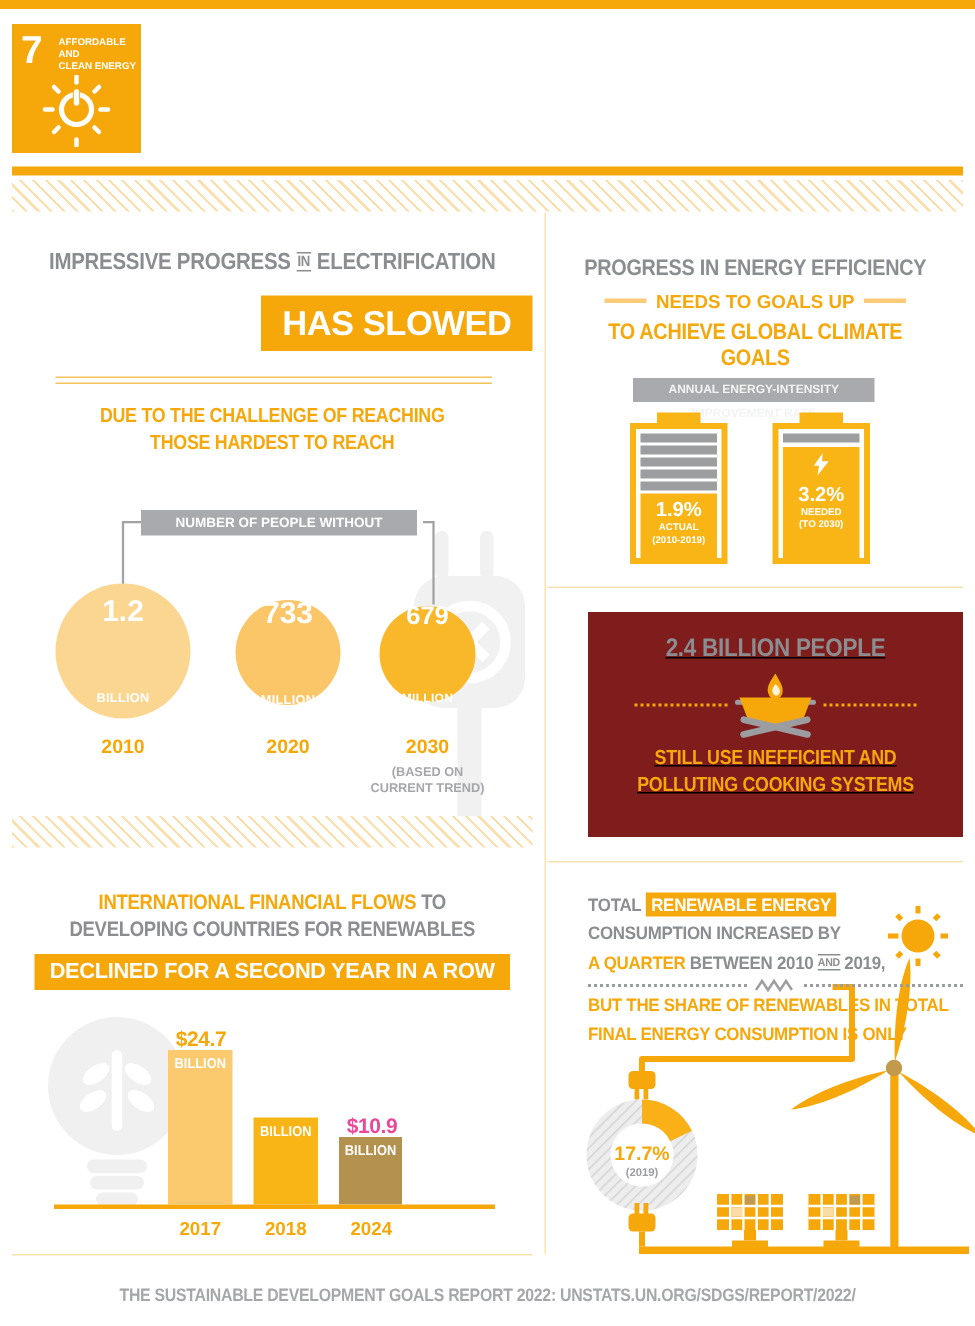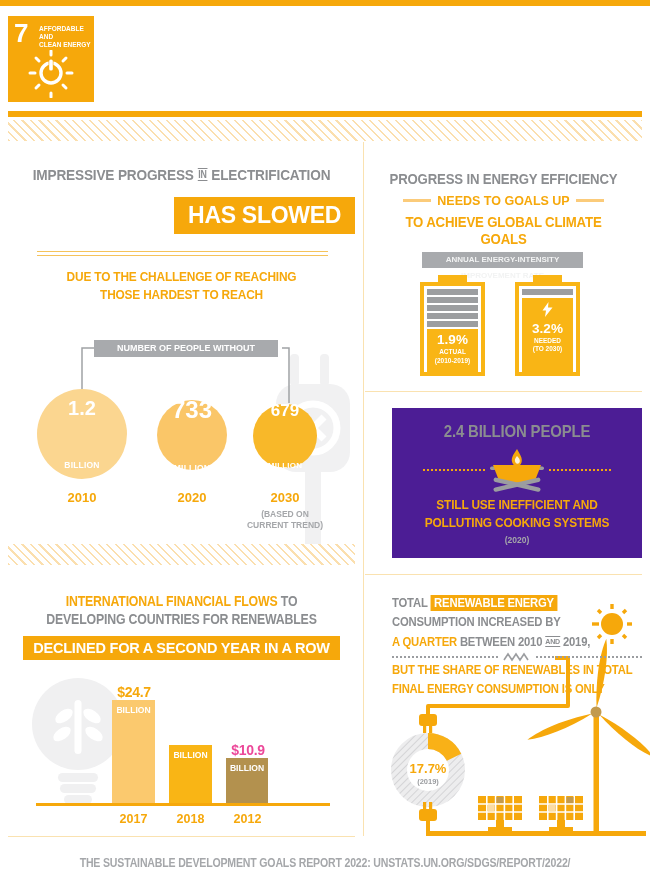--- a/index.html
+++ b/index.html
@@ -85,21 +85,21 @@
   .bat-val { background:#F9B515; color:#fff; text-align:center; font-weight:bold; }
   .bat-val .v { font-size:13.5px; line-height:1.2; display:block; }
   .bat-val .s { font-size:6.5px; line-height:1.35; display:block; }
   .bv1 { height:43.5px; padding-top:3px; }
   .bv2 { height:74.5px; padding-top:4px; }
 
   .hline1 { left:365px; top:391px; width:277px; height:1px; background:#FAE2B0; }
   .hline2 { left:365px; top:574px; width:277px; height:1px; background:#FAE2B0; }
 
   
-  .cook-box { left:392px; top:408px; width:250px; height:150px; background:#4c1d95; text-align:center; }
+  .cook-box { left:392px; top:408px; width:250px; height:150px; background:#7f1d1d; text-align:center;text-decoration:underline; }
   .cook-head { margin-top:14px; font-size:17px; letter-spacing:-.2px; }
   .cook-row { margin-top:6px; display:flex; align-items:center; justify-content:center; }
   .dotline { width:62px; border-top:2px dotted #F6A80B; }
   .cook-lines { margin-top:4px; font-size:13.5px; line-height:1.35; letter-spacing:-.2px; }
   .cook-year { margin-top:3px; font-size:8.5px; font-weight:bold; color:#A5A7AA; }
 
   
   .ren-text { left:392px; top:594px; width:215px; font-size:12px; font-weight:bold; line-height:1.62; letter-spacing:-.2px; z-index:2; transform:scaleX(.94); transform-origin:left top; white-space:nowrap; }
   .hl { background:#F6A80B; color:#fff; padding:1px 4px; }
   .andx { font-size:7.5px; border-top:1px solid #8B8D90; border-bottom:1px solid #8B8D90; vertical-align:1.5px; }
@@ -174,21 +174,21 @@
     <circle cx="45" cy="76" r="24" fill="none" stroke="#fff" stroke-width="7"></circle>
     <line x1="34" y1="65" x2="56" y2="87" stroke="#fff" stroke-width="7"></line>
     <line x1="56" y1="65" x2="34" y2="87" stroke="#fff" stroke-width="7"></line>
   </svg>
 
   <div class="abs circle c1">
     <span class="c-val">1.2</span>
     <span class="c-unit">BILLION</span>
   </div>
   <div class="abs circle c2">
-    <span class="c-val" style="font-size:24px">733</span>
+    <span class="c-val" style="font-size:20px">733</span>
     <span class="c-unit">MILLION</span>
   </div>
   <div class="abs circle c3">
     <span class="c-val" style="font-size:17px">679</span>
     <span class="c-unit" style="font-size:8px">MILLION</span>
   </div>
   <div class="yr y1">2010</div>
   <div class="yr y2">2020</div>
   <div class="yr y3">2030</div>
   <div class="abs trend-note">
@@ -234,21 +234,21 @@
     </div>
   <div class="bar bar2">
       <span class="in-label">BILLION</span>
     </div>
   <div class="bar bar3">
       <span class="in-label">BILLION</span>
     </div>
   <div class="abs axis"></div>
   <div class="byr byr1">2017</div>
   <div class="byr byr2">2018</div>
-  <div class="byr byr3">2012</div>
+  <div class="byr byr3">2024</div>
   <div class="abs fin-bottom-line"></div>
 
   <div class="abs eff-h1 ctr bold t-gray sqz">PROGRESS IN ENERGY EFFICIENCY</div>
   <div class="abs eff-h2 ctr">
     <span class="dash"></span><span>NEEDS TO GOALS UP</span><span class="dash"></span>
   </div>
   <div class="abs eff-h3 ctr bold sqz">TO ACHIEVE GLOBAL CLIMATE GOALS</div>
   <div class="abs eff-label">ANNUAL ENERGY-INTENSITY IMPROVEMENT RATE</div>
 
   <div class="abs bat-cap" style="left:438px;top:275px"></div>
@@ -292,21 +292,20 @@
         <path d="M3,17 H51 L45.5,31.5 Q44,35 40.5,35 H13.5 Q10,35 8.5,31.5 Z" fill="#F6A80B"></path>
         <rect x="3" y="34.5" width="48" height="4.4" rx="2.2" fill="#9B9DA0" transform="rotate(13 27 37)"></rect>
         <rect x="3" y="34.5" width="48" height="4.4" rx="2.2" fill="#9B9DA0" transform="rotate(-13 27 37)"></rect>
       </svg>
       <span class="dotline"></span>
     </div>
     <div class="cook-lines bold t-orange sqz">
       <div>STILL USE INEFFICIENT AND</div>
       <div>POLLUTING COOKING SYSTEMS</div>
     </div>
-    <div class="cook-year">(2020)</div>
   </div>
 
   <div class="abs hline2"></div>
 
   <div class="abs ren-text">
     <div>
       <span class="t-gray">TOTAL</span>
       <span class="hl">RENEWABLE ENERGY</span>
     </div>
     <div class="t-gray">CONSUMPTION INCREASED BY</div>

